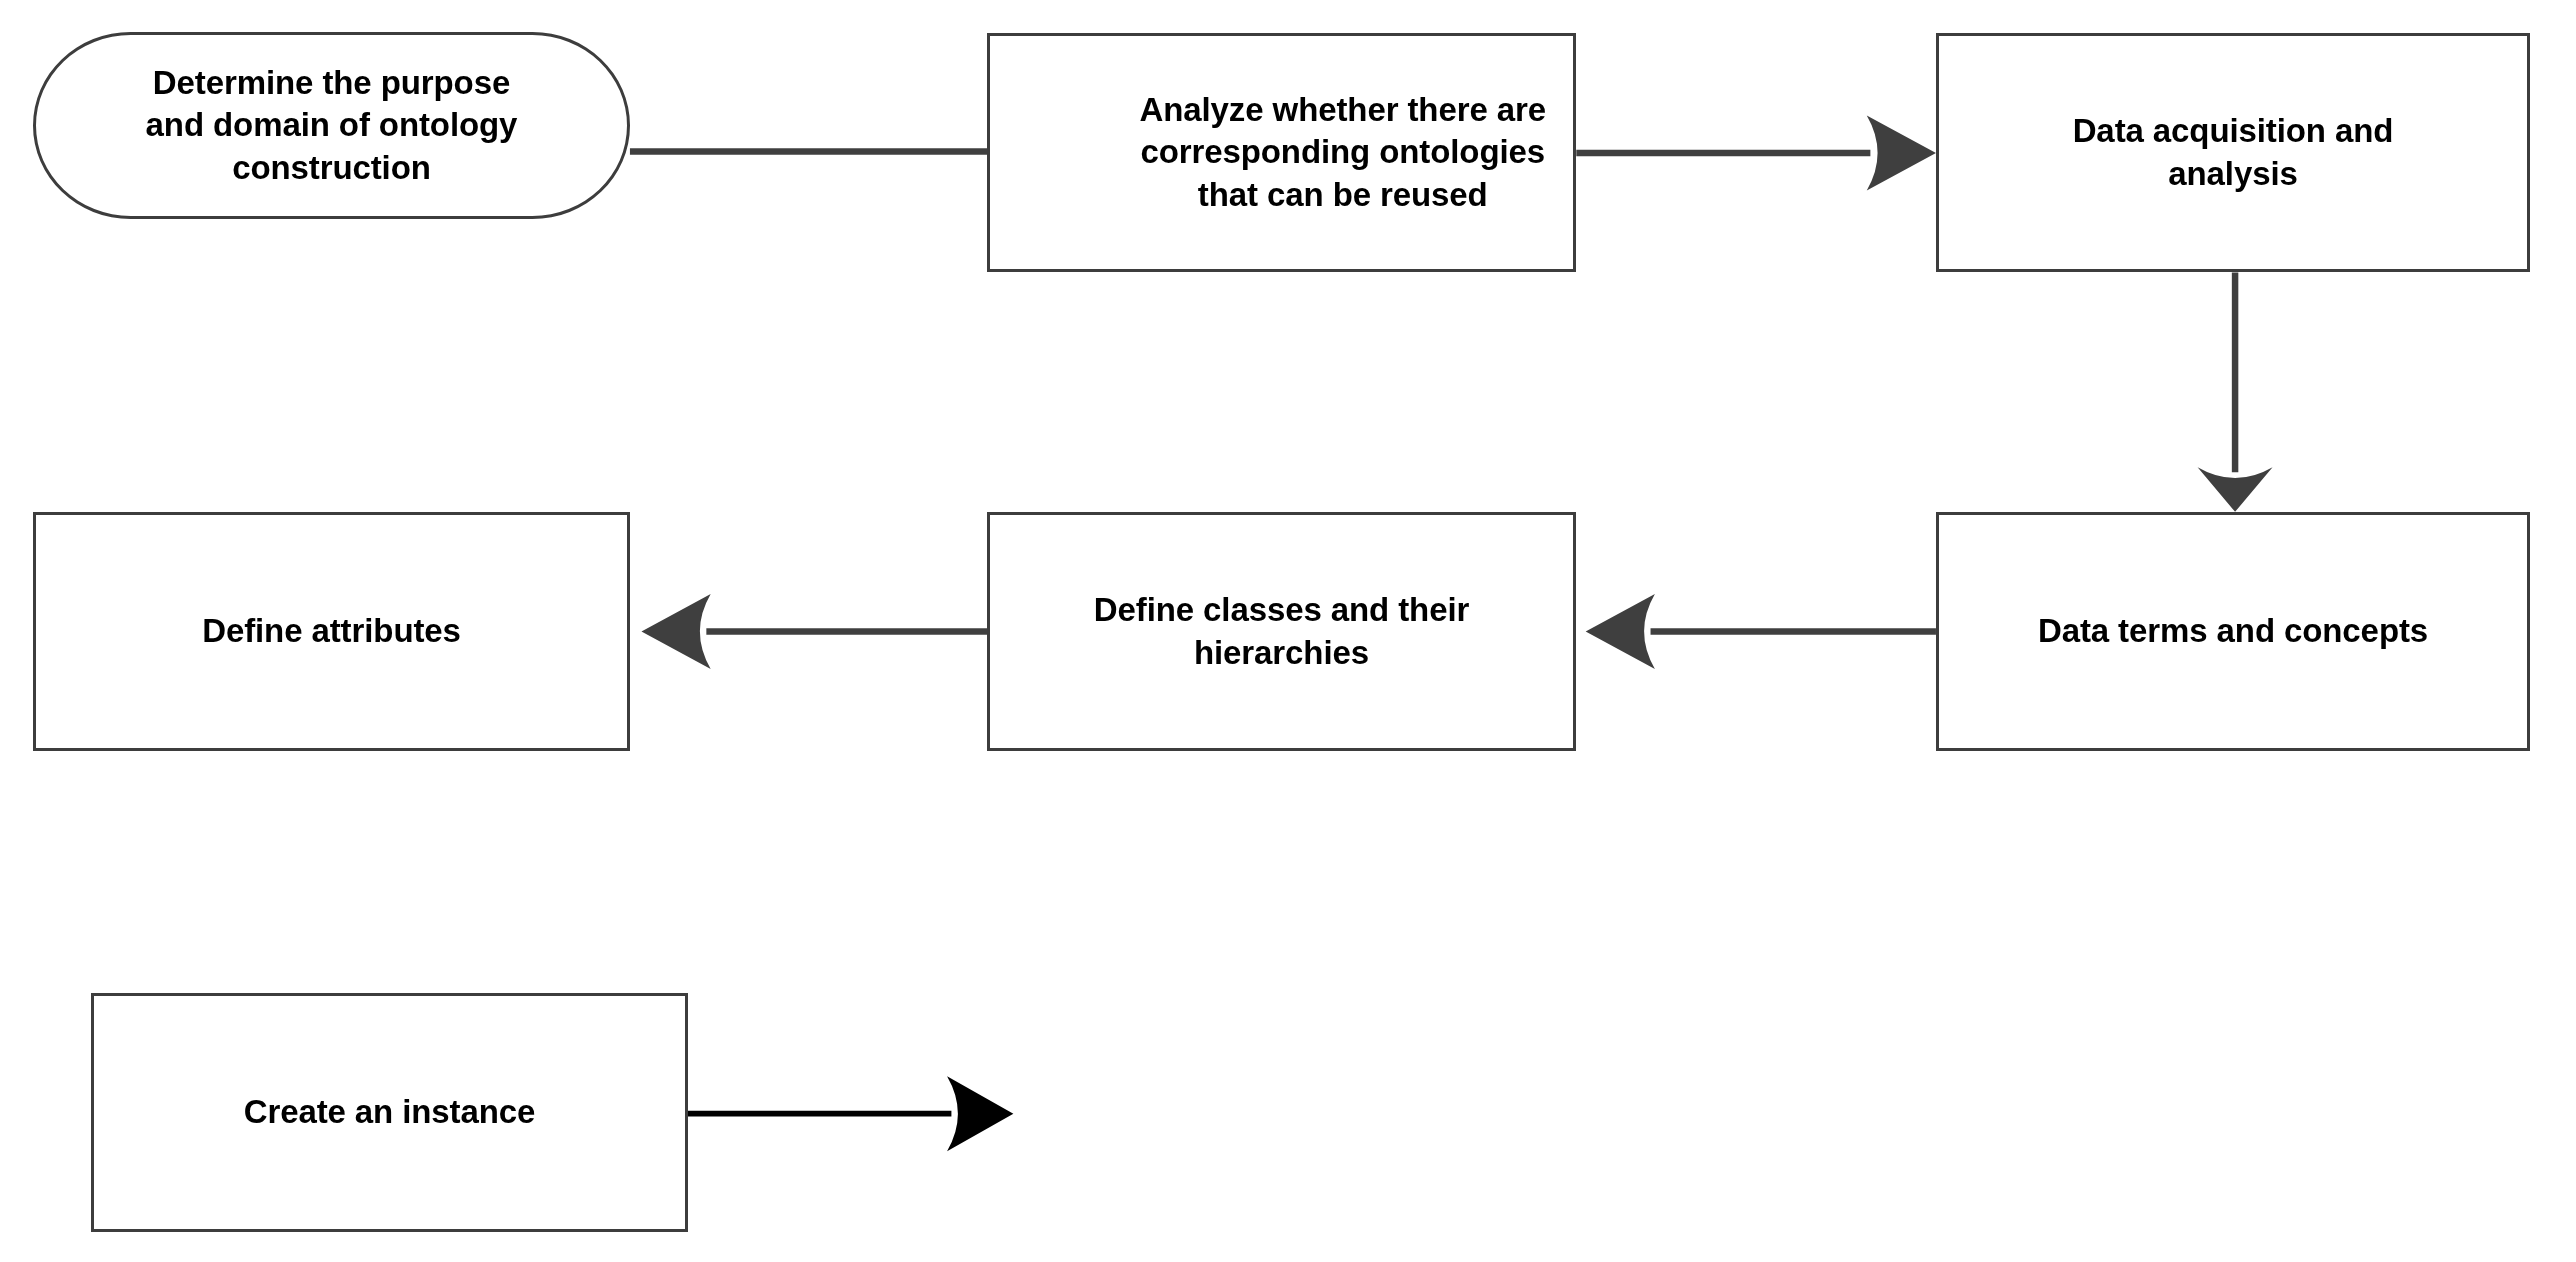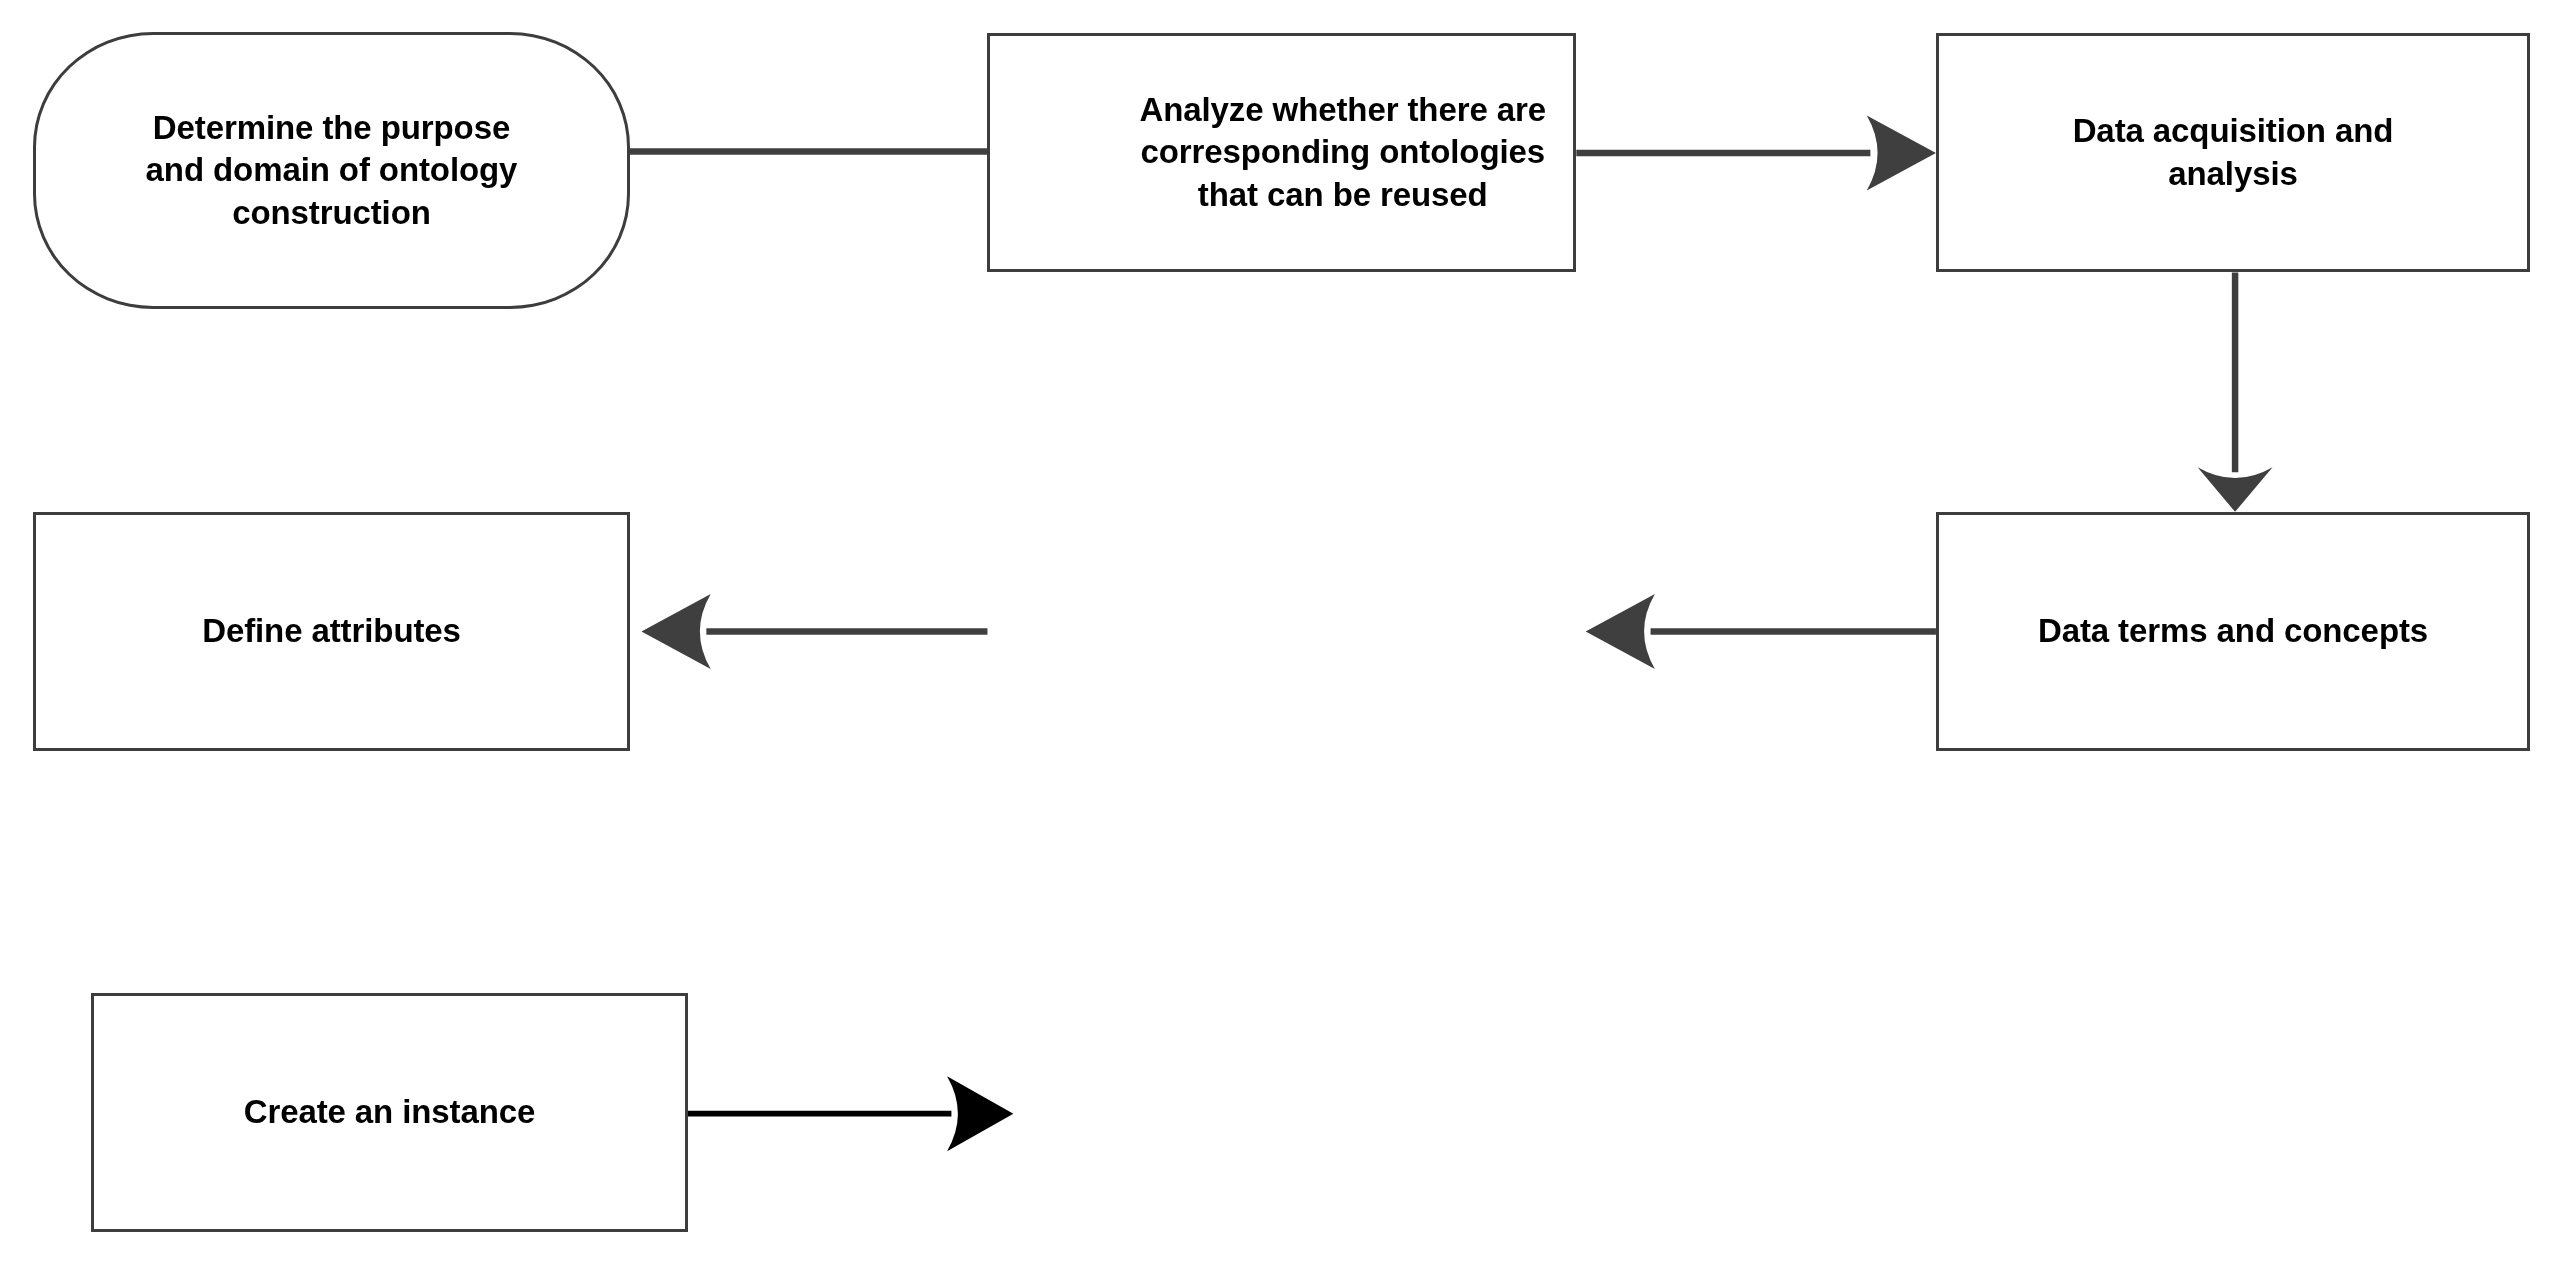--- a/index.html
+++ b/index.html
@@ -86,41 +86,45 @@
       <line x1="1370" y1="876" x2="980" y2="876" stroke="#3f3f3f" stroke-width="9"></line>
       <path d="M 986 824 L 890 876 L 986 928 Q 956 876 986 824 Z" fill="#3f3f3f"></path>
     </g>
 
     <g>
       <line x1="874" y1="1545" x2="1320" y2="1545" stroke="#000000" stroke-width="8"></line>
       <path d="M 1314 1493 L 1406 1545 L 1314 1597 Q 1344 1545 1314 1493 Z" fill="#000000"></path>
     </g>
   </svg>
 
-  <div class="node node-stadium" style="left:33px; top:32px; width:597px; height:277px;align-items:center;">
+  <div class="node node-stadium" style="left:33px; top:32px; width:597px; height:187px;align-items:center;">
     <span class="node-label">Determine the purpose
 and domain of ontology
 construction</span>
   </div>
 
   <div class="node node-box" style="left:987px; top:33px; width:589px; height:239px;justify-content:flex-end;">
     <span class="node-label">Analyze whether there are
 corresponding ontologies
 that can be reused</span>
   </div>
 
   <div class="node node-box" style="left:1936px; top:33px; width:594px; height:239px;">
     <span class="node-label">Data acquisition and
 analysis</span>
   </div>
 
   <div class="node node-box" style="left:1936px; top:512px; width:594px; height:239px;">
     <span class="node-label">Data terms and concepts</span>
   </div>
 
+  <div class="node node-box" style="left:987px; top:512px; width:589px; height:239px;">
+    <span class="node-label">Define classes and their
+hierarchies</span>
+  </div>
 
   <div class="node node-box" style="left:33px; top:512px; width:597px; height:239px;">
     <span class="node-label">Define attributes</span>
   </div>
 
   <div class="node node-box" style="left:50px; top:993px; width:597px; height:239px;margin-left:41px;">
     <span class="node-label">Create an instance</span>
   </div>
 
 

